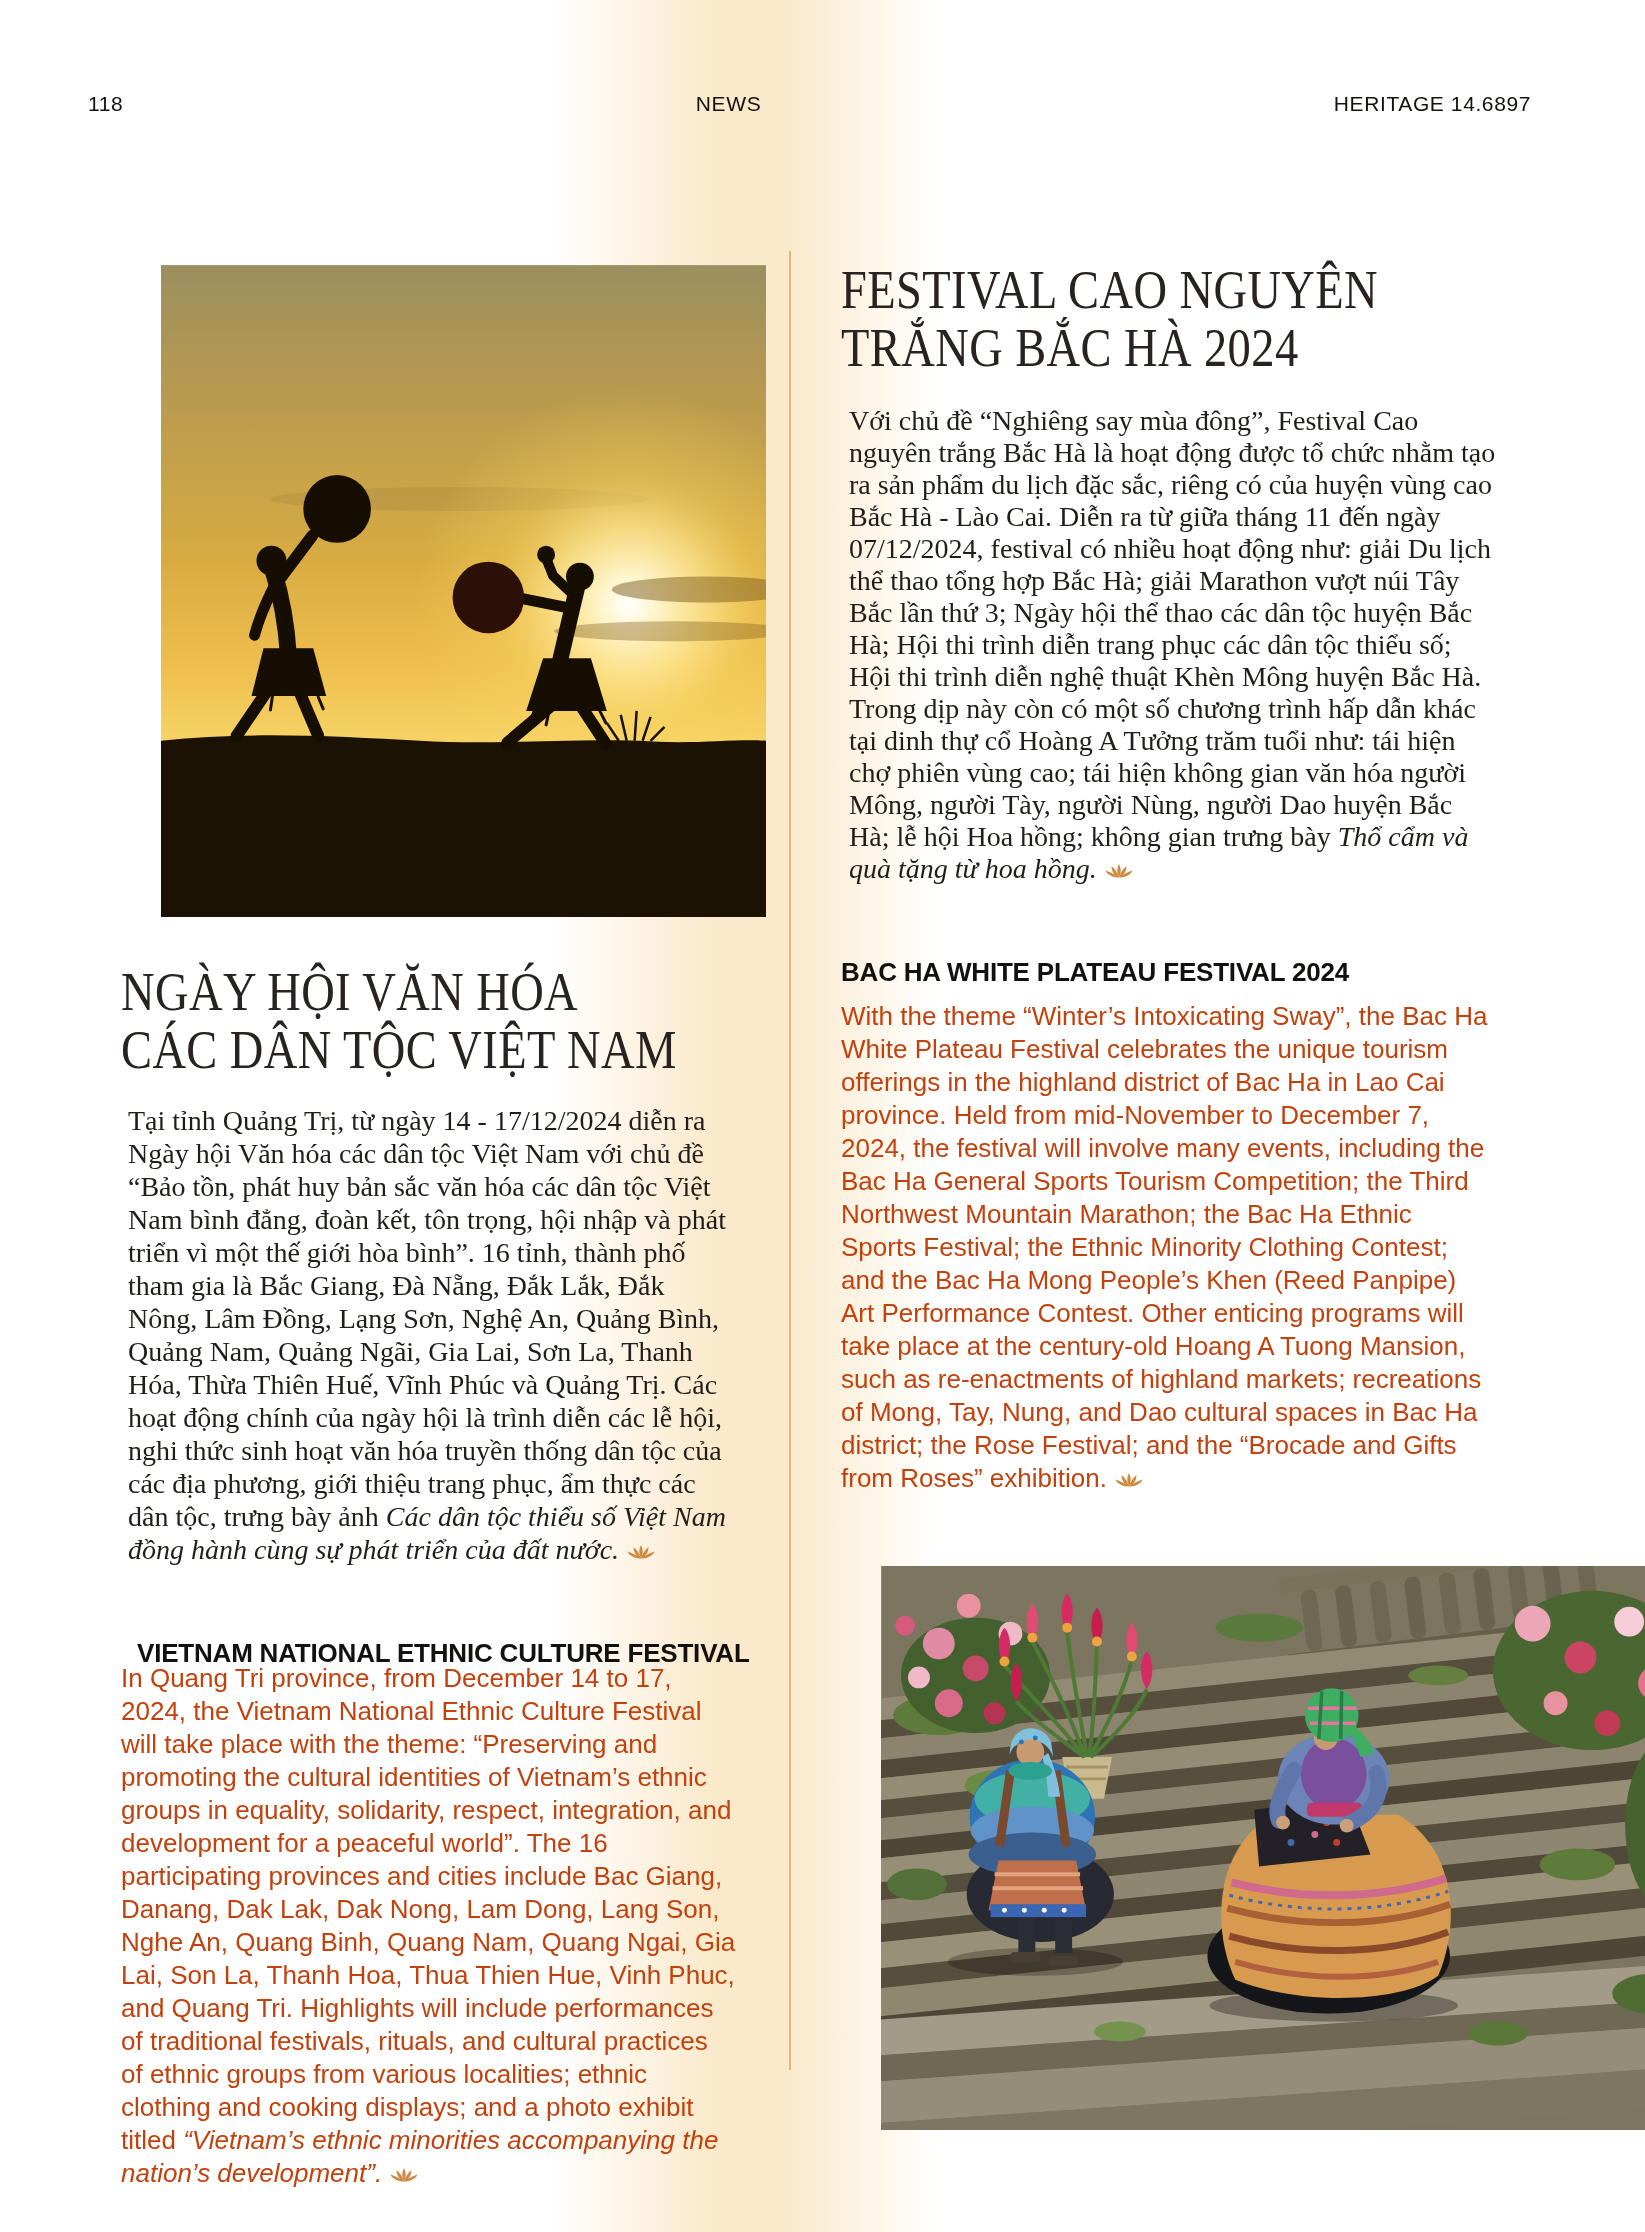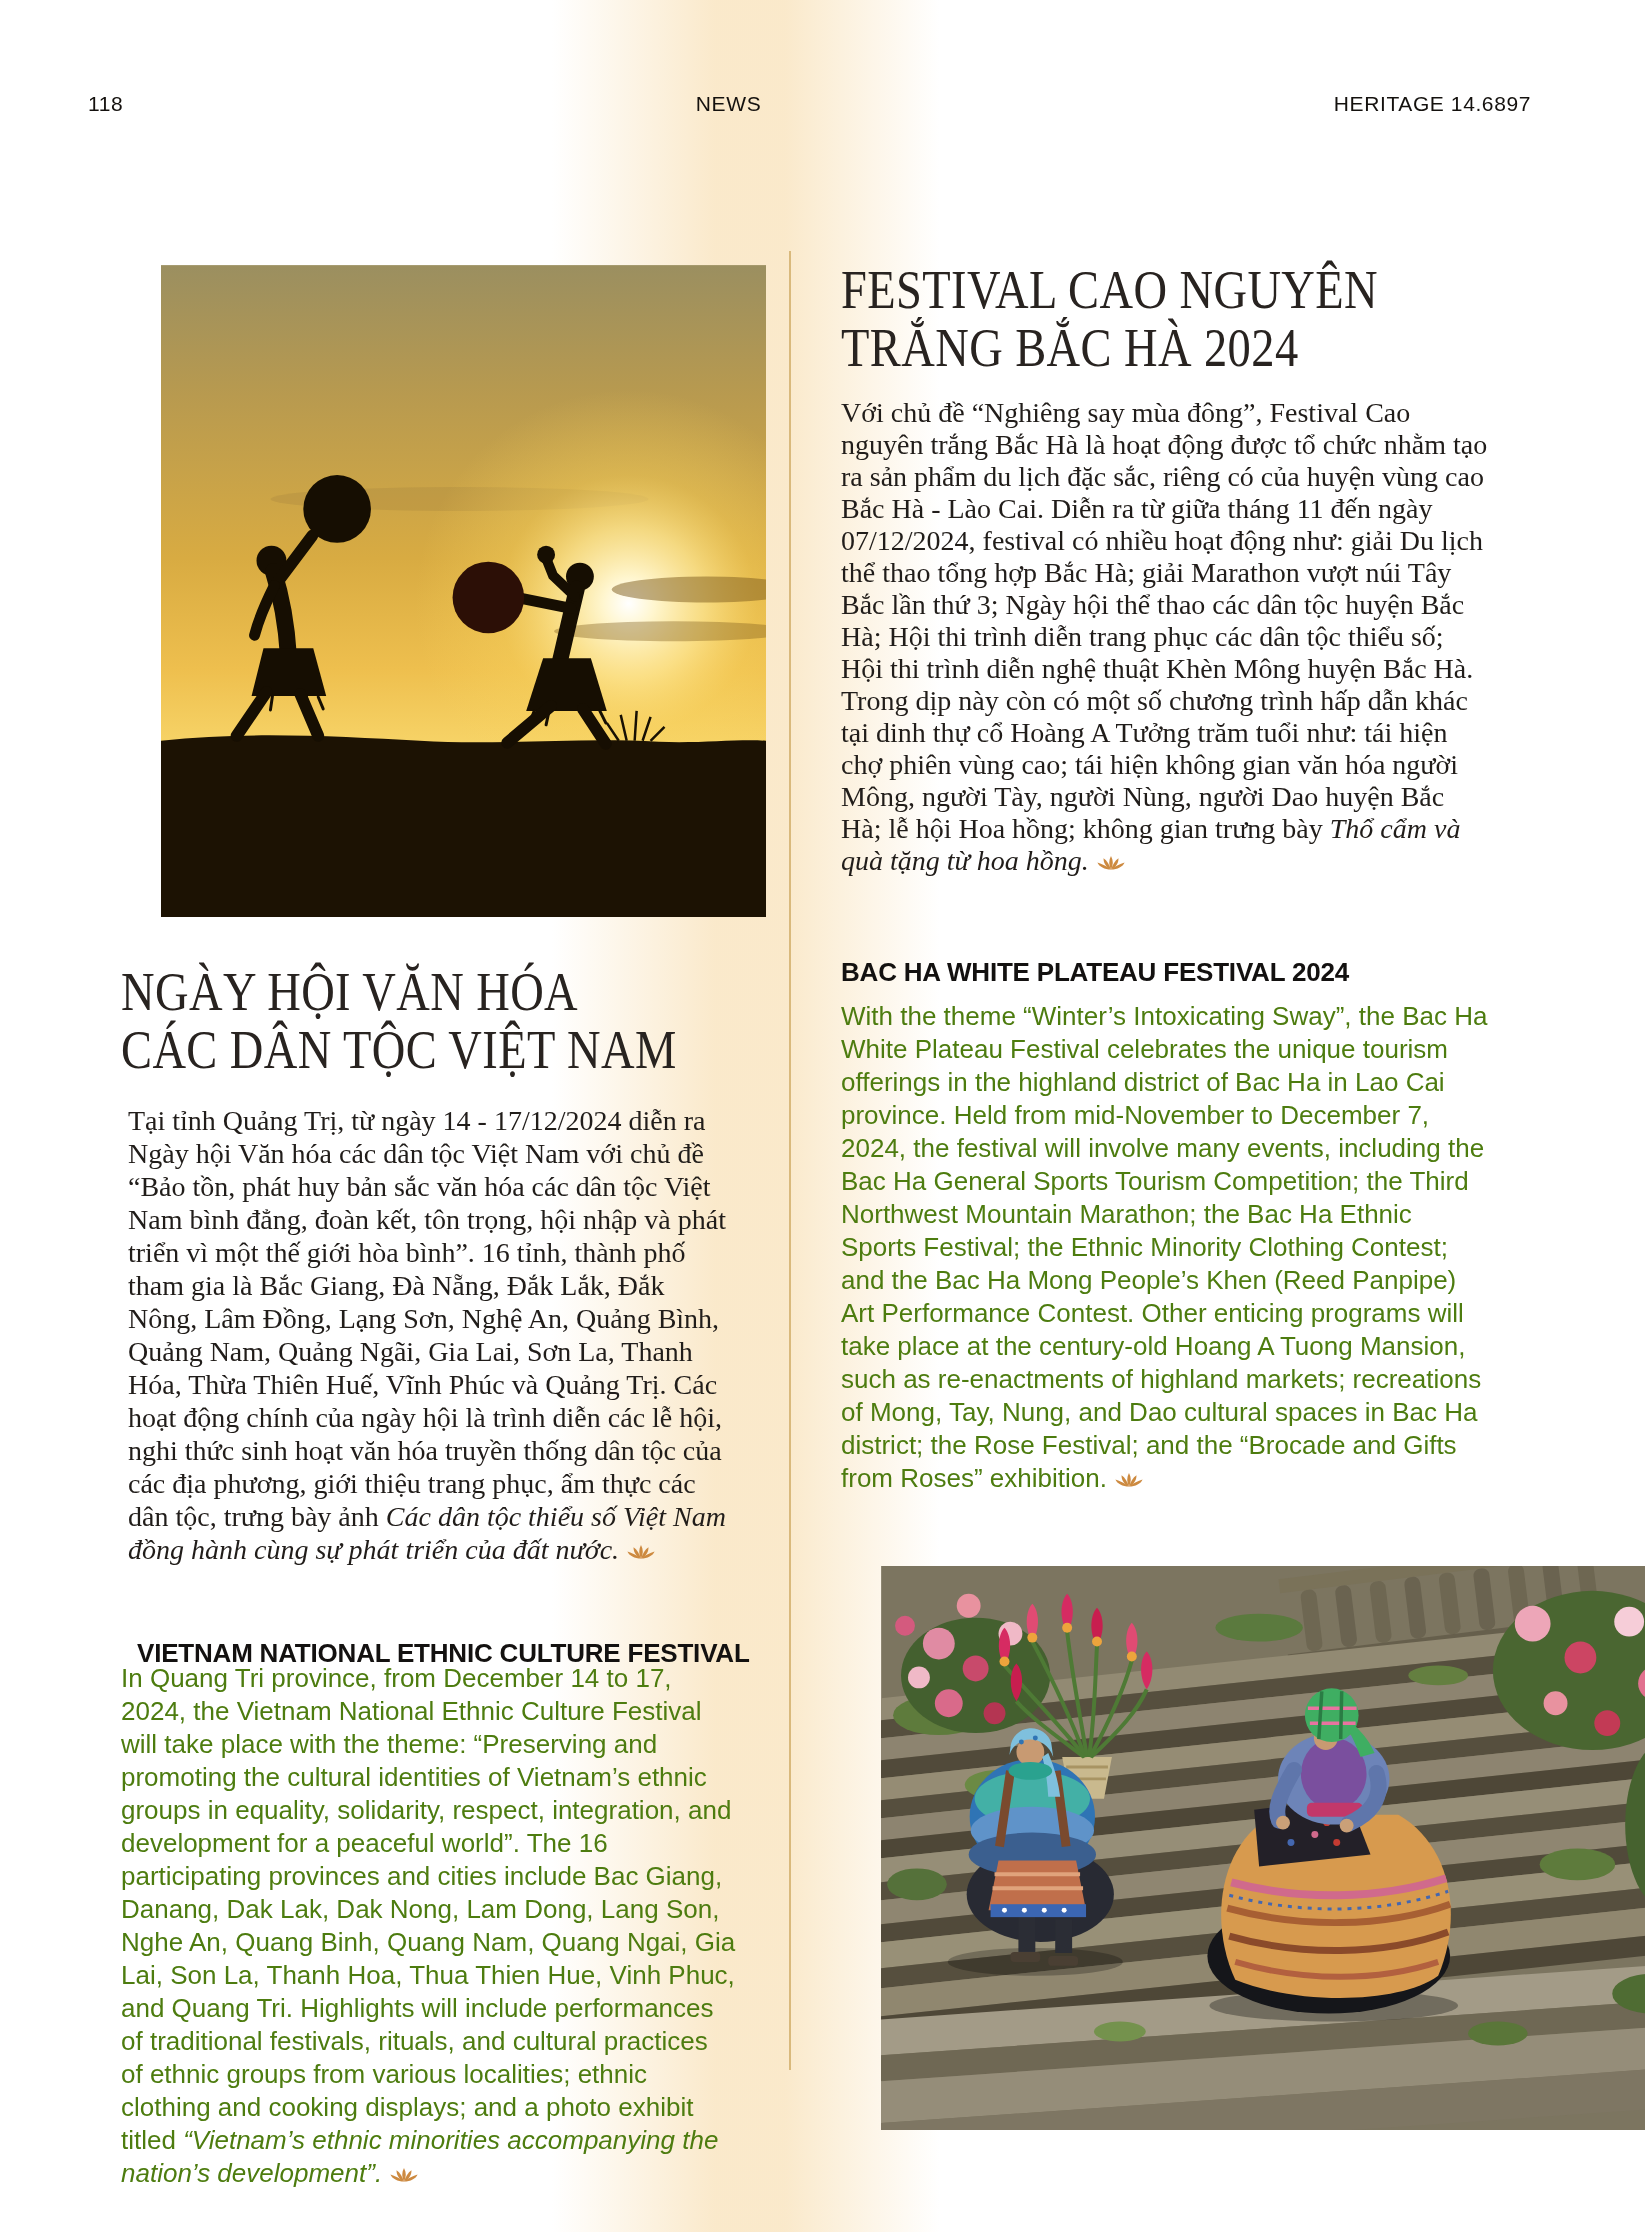--- a/index.html
+++ b/index.html
@@ -33,21 +33,21 @@
   .vi-left{left:121px;top:1097px;width:603px;}
   .vi-right{left:841px;top:397px;width:647px;line-height:32px;}
   .en-head{
     position:absolute;font-family:"Liberation Sans",sans-serif;font-weight:700;
     font-size:26px;letter-spacing:-0.2px;color:#131110;
   }
   .enh-left{left:121px;top:1622px;}
   .enh-right{left:841px;top:957px;}
   .para-en{
     position:absolute;font-family:"Liberation Sans",sans-serif;
-    font-size:26px;line-height:33px;color:#4d7c0f;
+    font-size:26px;line-height:33px;color:#c2410c;
   }
   .en-left{left:121px;top:1662px;width:615px;}
   .en-right{left:841px;top:1000px;width:649px;}
   .it{font-style:italic;}
   .lotus{display:inline-block;vertical-align:-2px;margin-left:7px;}
 </style>
 </head>
 <body>
 
 <div class="page">
@@ -145,21 +145,21 @@
           <path d="M30.5 8 C28.5 12.5 23 15.5 16 15.5 C21 11.5 25.5 9.5 30.5 8Z"></path>
         </g>
       </svg>
   </p>
 
   <h1 class="title title-right" style="margin:0;">
     <span style="display:block">FESTIVAL CAO NGUYÊN</span>
     <span style="display:block">TRẮNG BẮC HÀ 2024</span>
   </h1>
 
-  <p class="para-vi vi-right" style="margin:0;">
+  <p class="para-vi vi-right" style="margin:8px;">
     <span>Với chủ đề “Nghiêng say mùa đông”, Festival Cao nguyên trắng Bắc Hà là hoạt động được tổ chức nhằm tạo ra sản phẩm du lịch đặc sắc, riêng có của huyện vùng cao Bắc Hà - Lào Cai. Diễn ra từ giữa tháng 11 đến ngày 07/12/2024, festival có nhiều hoạt động như: giải Du lịch thể thao tổng hợp Bắc Hà; giải Marathon vượt núi Tây Bắc lần thứ 3; Ngày hội thể thao các dân tộc huyện Bắc Hà; Hội thi trình diễn trang phục các dân tộc thiểu số; Hội thi trình diễn nghệ thuật Khèn Mông huyện Bắc Hà. Trong dịp này còn có một số chương trình hấp dẫn khác tại dinh thự cổ Hoàng A Tưởng trăm tuổi như: tái hiện chợ phiên vùng cao; tái hiện không gian văn hóa người Mông, người Tày, người Nùng, người Dao huyện Bắc Hà; lễ hội Hoa hồng; không gian trưng bày </span><span class="it">Thổ cẩm và quà tặng từ hoa hồng.</span><svg class="lotus" width="30" height="17" viewBox="0 0 32 18">
         <g fill="#cd8a40">
           <path d="M16 1 C13.5 5.5 13.5 11 16 15.5 C18.5 11 18.5 5.5 16 1Z"></path>
           <path d="M8 3.5 C8 9 11 13.5 16 15.5 C14 10.5 12 6 8 3.5Z"></path>
           <path d="M24 3.5 C24 9 21 13.5 16 15.5 C18 10.5 20 6 24 3.5Z"></path>
           <path d="M1.5 8 C3.5 12.5 9 15.5 16 15.5 C11 11.5 6.5 9.5 1.5 8Z"></path>
           <path d="M30.5 8 C28.5 12.5 23 15.5 16 15.5 C21 11.5 25.5 9.5 30.5 8Z"></path>
         </g>
       </svg>
   </p>

